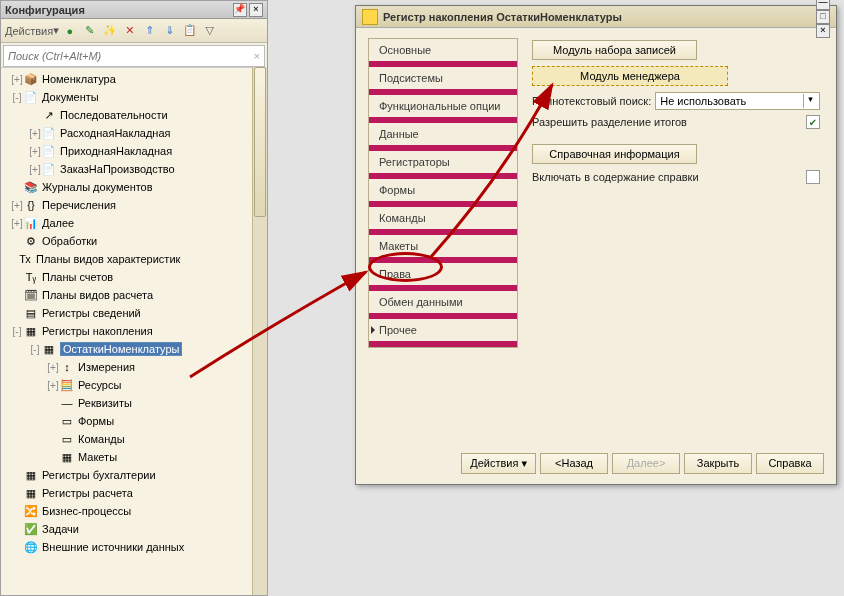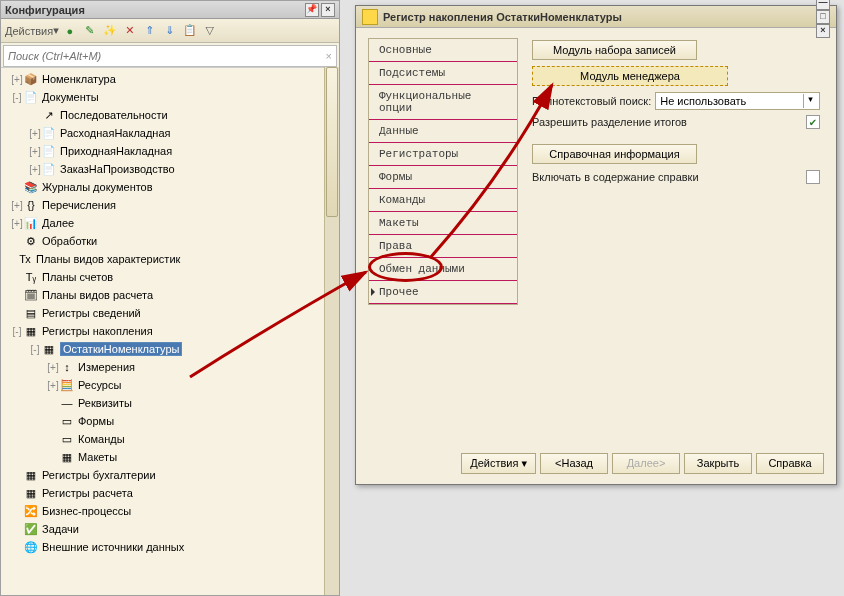--- a/index.html
+++ b/index.html
@@ -1,17 +1,17 @@
 <!DOCTYPE html>
 <html><head>
 <meta charset="utf-8">
 <style>
   * { box-sizing: border-box; font-family: Tahoma, Arial, sans-serif; font-size: 11px; }
   body { margin: 0; background: #e3e3e3; width: 844px; height: 596px; overflow: hidden; position: relative; }
-  .left-panel { position: absolute; top: 0; left: 0; width: 340px; height: 596px; background: #f5f0e0; border: 1px solid #a0a0a0; }
+  .left-panel { position: absolute; top: 0; left: 0; width: 268px; height: 596px; background: #f5f0e0; border: 1px solid #a0a0a0; }
   .titlebar { background: linear-gradient(#dcdcdc,#c8c8c8); height: 18px; display: flex; align-items: center; justify-content: space-between; padding: 0 4px; font-weight: bold; color: #333; border-bottom:1px solid #999;}
   .titlebar .winbtns { display:flex; gap:2px;}
   .winbtn { width:14px; height:14px; border:1px solid #888; background:#eee; display:flex;align-items:center;justify-content:center;font-size:9px;line-height:1;}
   .toolbar { background: linear-gradient(#f5f0dd,#e8e0c8); height: 24px; display: flex; align-items: center; padding: 0 4px; gap: 2px; border-bottom:1px solid #bba;}
   .toolbtn { min-width:18px; height:18px; display:inline-flex; align-items:center; justify-content:center; color:#555;}
   .searchbox { height: 22px; background:#fff; border:1px solid #bbb; display:flex; align-items:center; margin:2px;}
   .searchbox input { border:none; outline:none; width:100%; padding:0 4px; font-style:italic; color:#999; background:transparent;}
   .tree-wrap { position:absolute; top:66px; bottom:0; left:0; right:0; overflow:auto; background:#f7f2e2; border-top:1px solid #ccc;}
   .tree { padding:2px 0;}
   .node { display:flex; align-items:center; height:18px; padding-left:0; white-space:nowrap;}
@@ -19,21 +19,21 @@
   .ico { width:16px; height:16px; display:inline-flex; align-items:center; justify-content:center; font-size:11px; margin-right:3px;}
   .lbl { color:#000;}
   .sel { background:#9dbde0; border:1px solid #5b8bbd;}
   .right-window { position:absolute; top:5px; left:355px; width:482px; height:480px; background:#f3eedd; border:1px solid #777; box-shadow:2px 2px 5px rgba(0,0,0,.3);}
   .rw-title { background: linear-gradient(#e8e0c5,#d8cfa8); height:22px; display:flex; align-items:center; padding:0 6px; font-weight:bold; color:#333; border-bottom:1px solid #aaa;}
   .rw-title .tico { width:16px;height:16px;background:#ffd84a;border:1px solid #c0a020;margin-right:5px;}
   .rw-title .winbtns{margin-left:auto;}
   .rw-body { position:absolute; top:22px; bottom:0; left:0; right:0; padding:10px 12px;}
   .content-row { display:flex; gap:10px;}
   .tabs-col { width:150px; border:1px solid #b7ad8d; background:#f3eedd;}
-  .tabitem { padding:5px 10px; border-bottom:1px solid #be185d; color:#3a3a3a; cursor:default;font-family:Liberation Mono, monospace;}
+  .tabitem { padding:5px 10px; border-bottom:6px solid #be185d; color:#3a3a3a; cursor:default;}
   .tabitem.active { position:relative; }
   .tabitem.active::before { content:''; position:absolute; left:2px; top:50%; transform:translateY(-50%); border:4px solid transparent; border-left-color:#333;}
   .props-col { flex:1; padding:2px 4px;}
   .btn { border:1px solid #b0a67f; background:linear-gradient(#fbf7e9,#efe7cb); padding:3px 8px; margin-bottom:6px; text-align:center; display:block;}
   .btn.hl { border:1px dashed #c08a00; background:#f4e9ba;}
   .field-row { display:flex; align-items:center; gap:4px; margin:5px 0;}
   .field-row label { color:#222;}
   .select { flex:1; border:1px solid #b0a67f; background:#fff; height:18px; display:flex; align-items:center; justify-content:space-between; padding:0 2px 0 4px;}
   .select .dd { width:14px; height:14px; border-left:1px solid #b0a67f; text-align:center; font-size:9px;}
   .chk { width:14px; height:14px; border:1px solid #999; background:#fff; display:inline-flex;align-items:center;justify-content:center;font-size:10px;color:#2a7a2a;}

